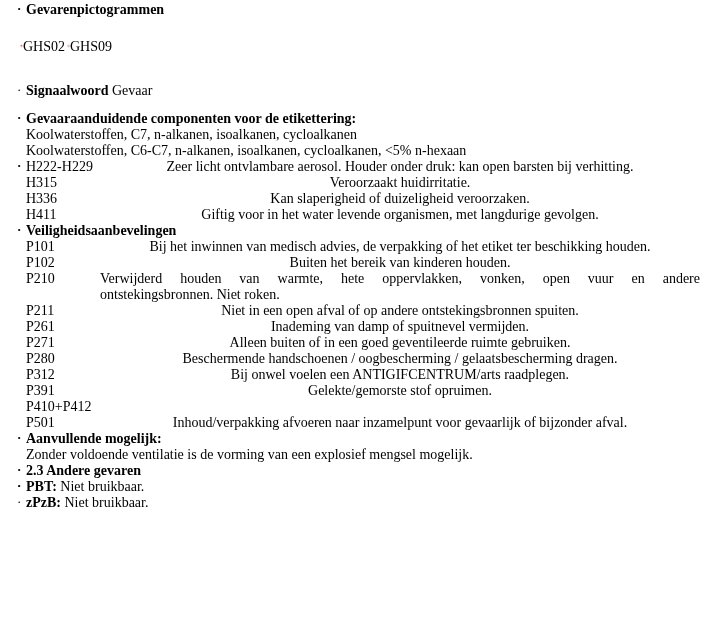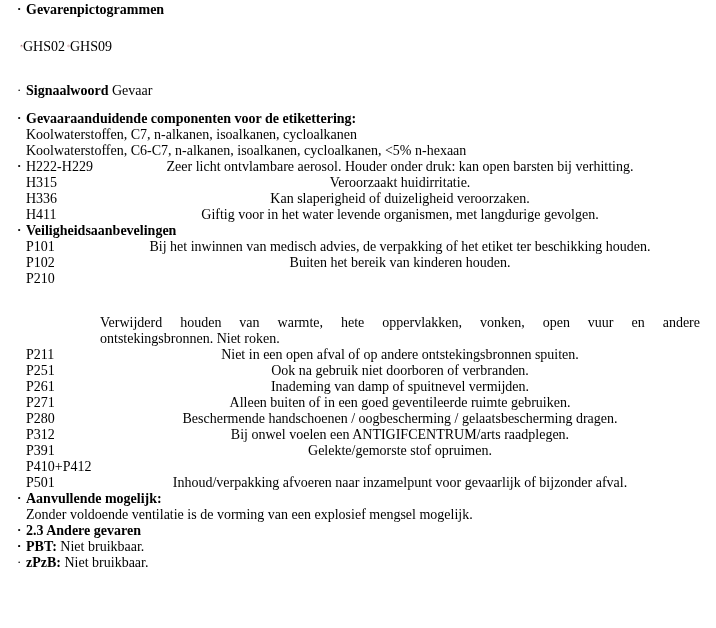--- a/index.html
+++ b/index.html
@@ -9,21 +9,21 @@
     font-family: "Liberation Serif", "DejaVu Serif", serif;
     font-size: 14px; line-height: 16px;
     padding: 2px 0 0 26px; position: relative; overflow: hidden;
   }
   .row { position: relative; white-space: nowrap; }
   .bullet { position: absolute; left: -9px; top: -1px; font-size: 13px; }
   .b { font-weight: bold; }
   .entry { display: flex; }
   .code { width: 74px; flex: 0 0 74px; white-space: nowrap; }
   .desc { width: 600px; white-space: nowrap; text-align: center; }
-  .desc2 { width: 600px; margin-top: 44px; }
+  .desc2 { width: 600px; }
   .jline { text-align: justify; text-align-last: justify; }
   .picto-row { display: flex; gap: 2px; margin: 6px 0 0 -6px; }
   .picto-col { width: 45px; display: flex; flex-direction: row; align-items: center; }
   .picto-label { line-height: 15px; }
   .sp15 { height: 15px; }
   .sp12 { height: 12px; }
 </style>
 </head>
 <body>
 
@@ -98,24 +98,20 @@
       <div class="desc2">
         <div class="jline">Verwijderd houden van warmte, hete oppervlakken, vonken, open vuur en andere</div>
         <div>ontstekingsbronnen. Niet roken.</div>
       </div>
     </div>
   <div class="entry">
       <span class="code">P211</span>
       <div class="desc">Niet in een open afval of op andere ontstekingsbronnen spuiten.</div>
     </div>
   <div class="entry">
-      <span class="code">P251</span>
-      <div class="desc">Ook na gebruik niet doorboren of verbranden.</div>
-    </div>
-  <div class="entry">
       <span class="code">P261</span>
       <div class="desc">Inademing van damp of spuitnevel vermijden.</div>
     </div>
   <div class="entry">
       <span class="code">P271</span>
       <div class="desc">Alleen buiten of in een goed geventileerde ruimte gebruiken.</div>
     </div>
   <div class="entry">
       <span class="code">P280</span>
       <div class="desc">Beschermende handschoenen / oogbescherming / gelaatsbescherming dragen.</div>

